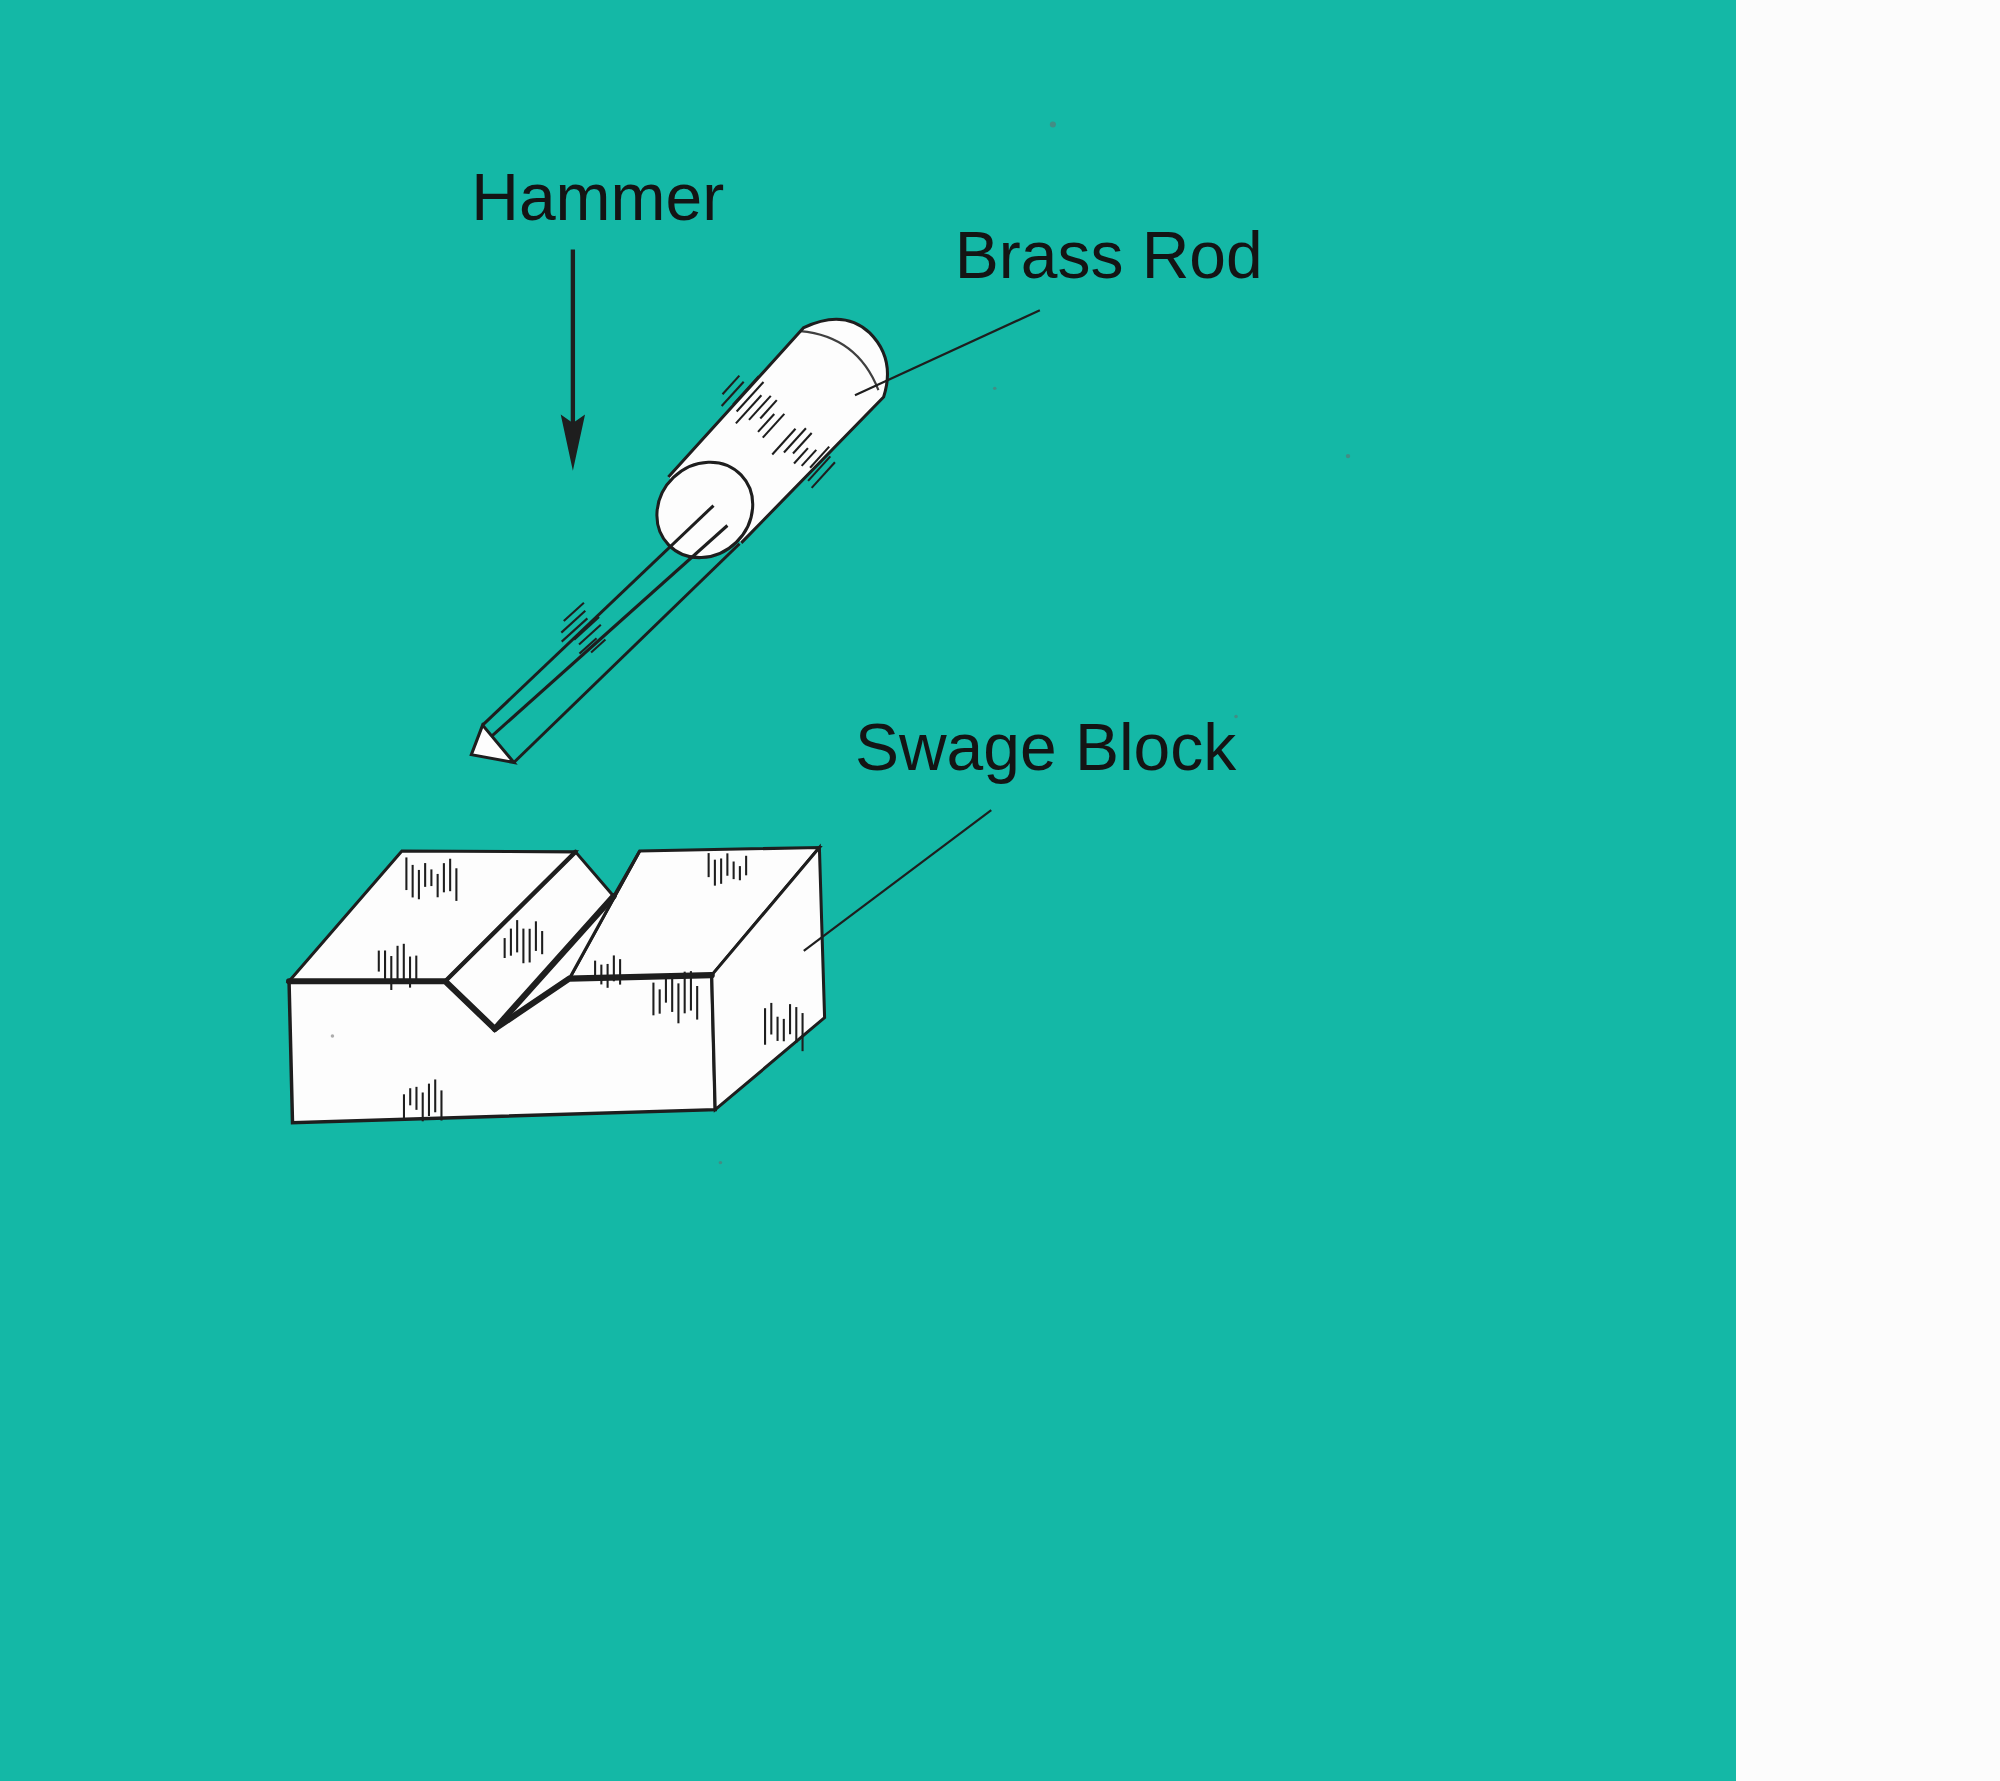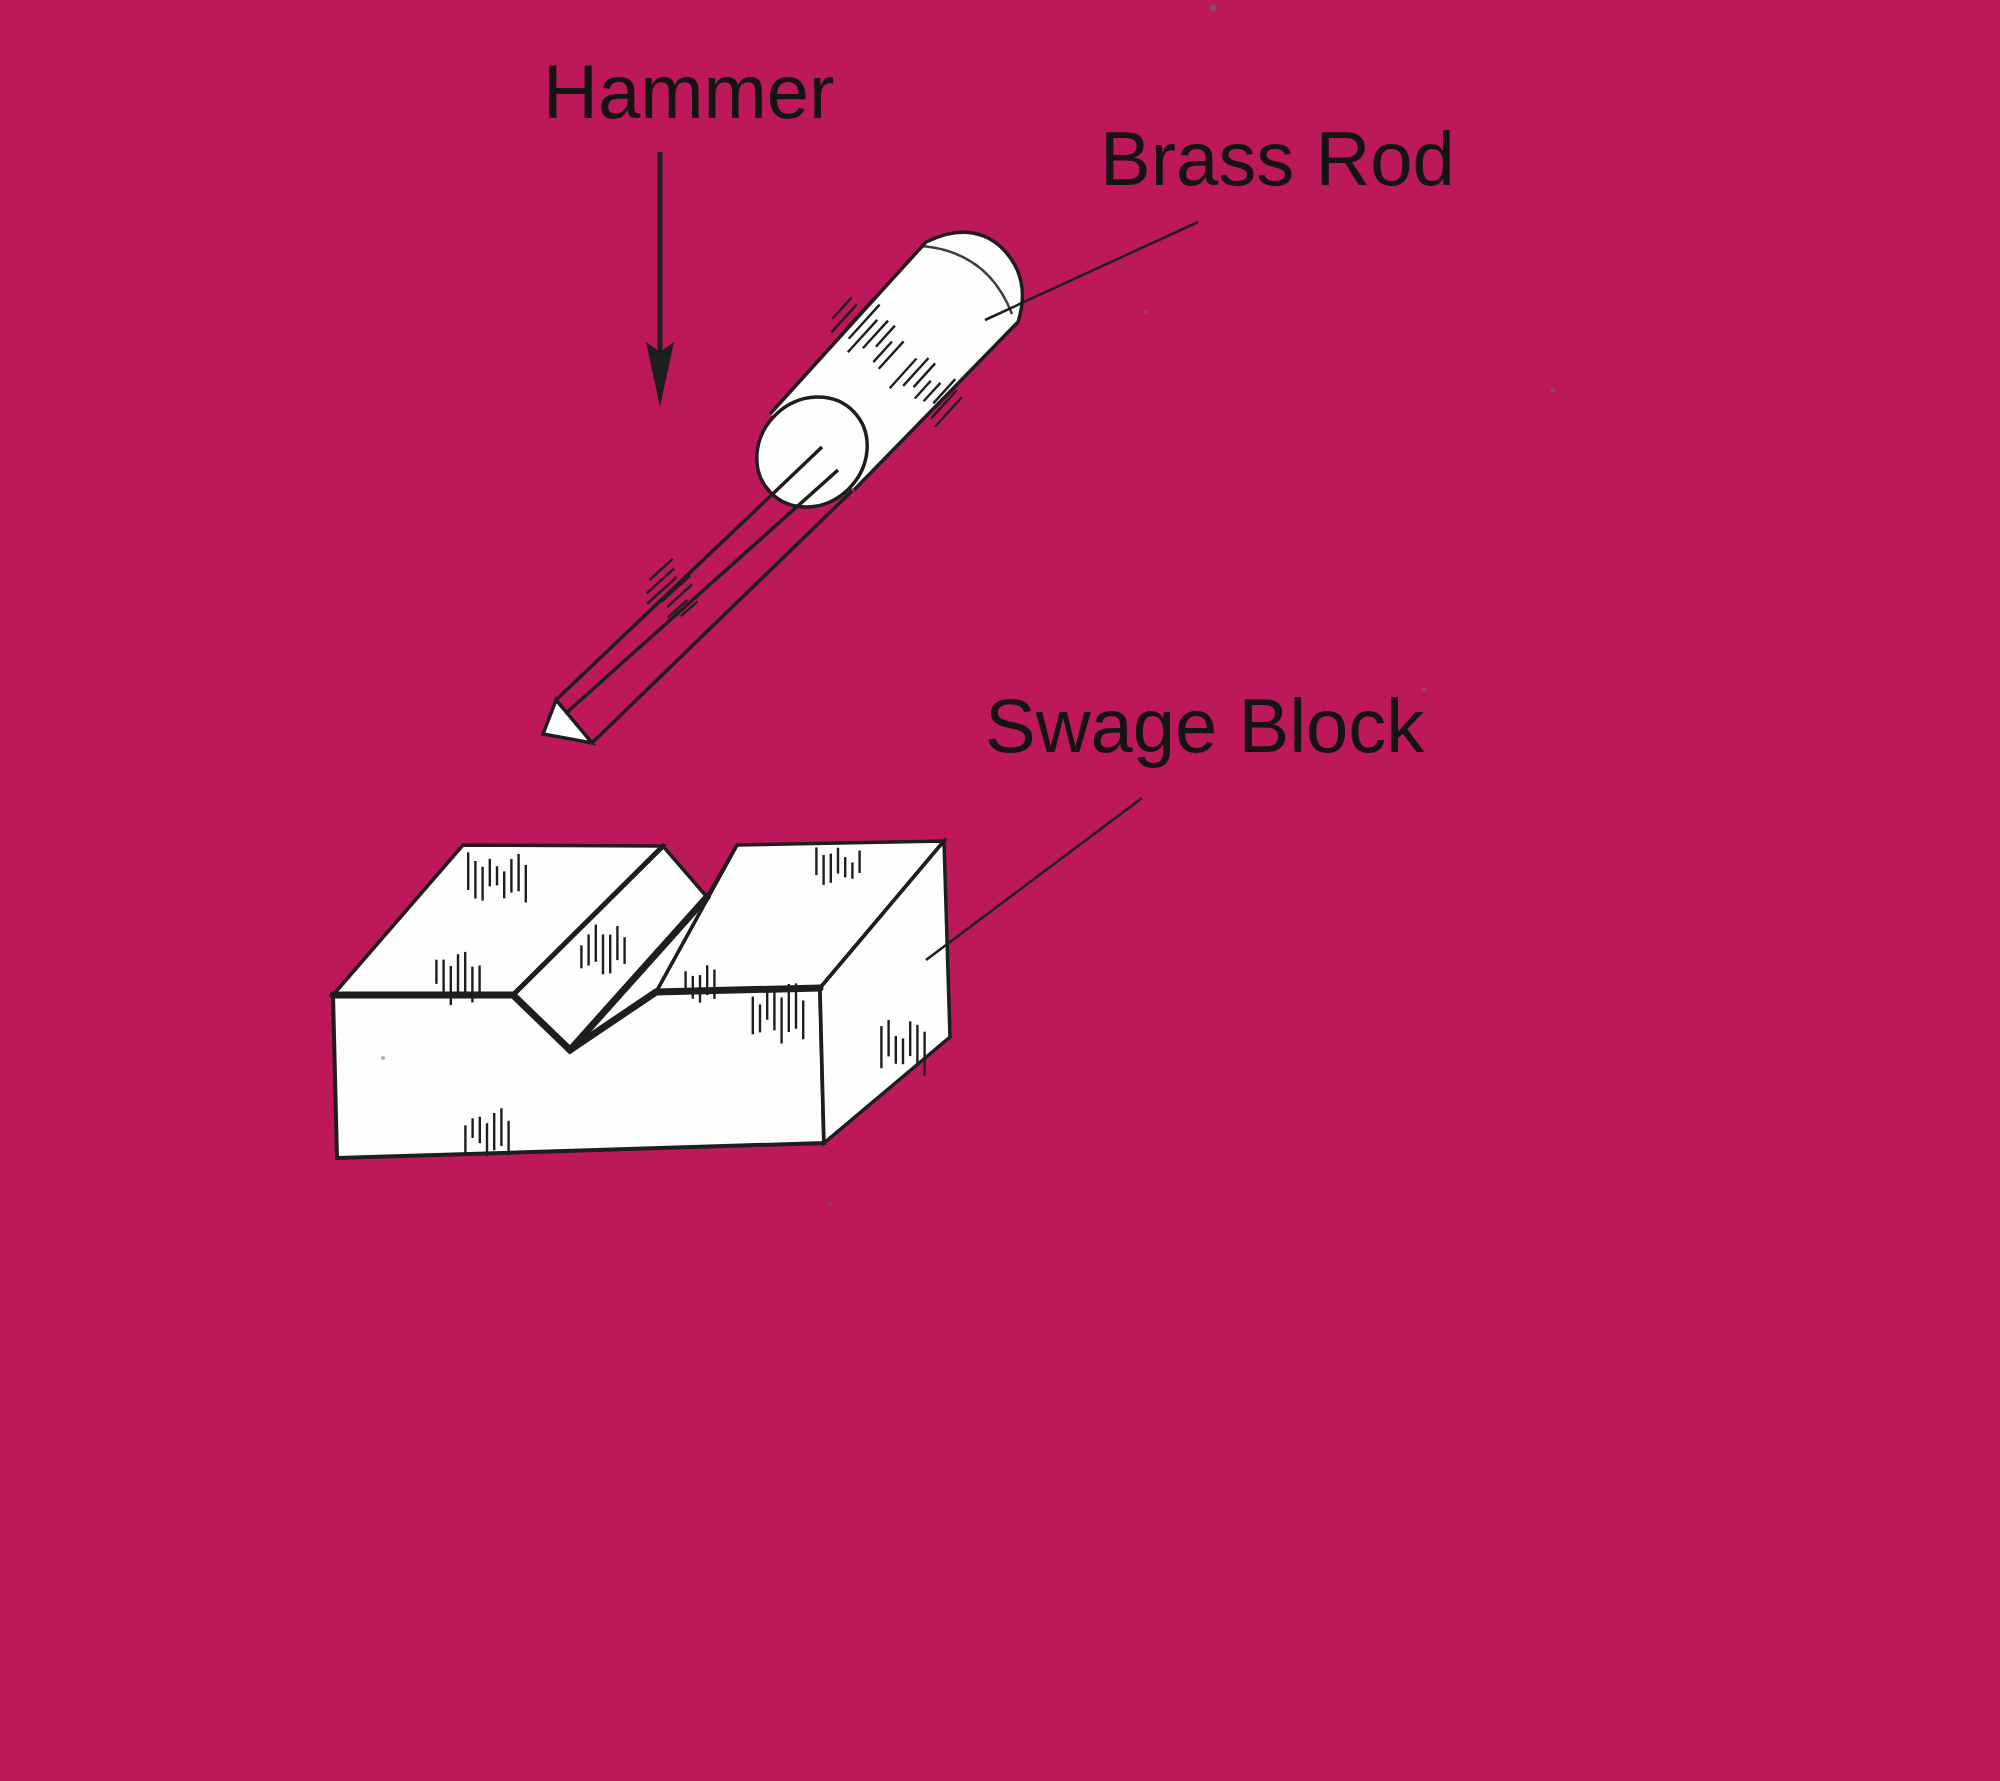--- a/index.html
+++ b/index.html
@@ -2,23 +2,23 @@
 <html><head>
 <meta charset="utf-8">
 <style>
   html, body {
     margin: 0;
     padding: 0;
     background: #fcfcfc;
   }
   .canvas {
     position: relative;
-    width: 2000px;
+    width: 1736px;
     height: 1781px;
-    background: #be185d;
+    background: #14b8a6;
     overflow: hidden;
   }
   svg {
     display: block;
     width: 100%;
     height: 100%;
   }
   .label-text {
     font-family: "Liberation Sans", sans-serif;
     font-size: 76px;

